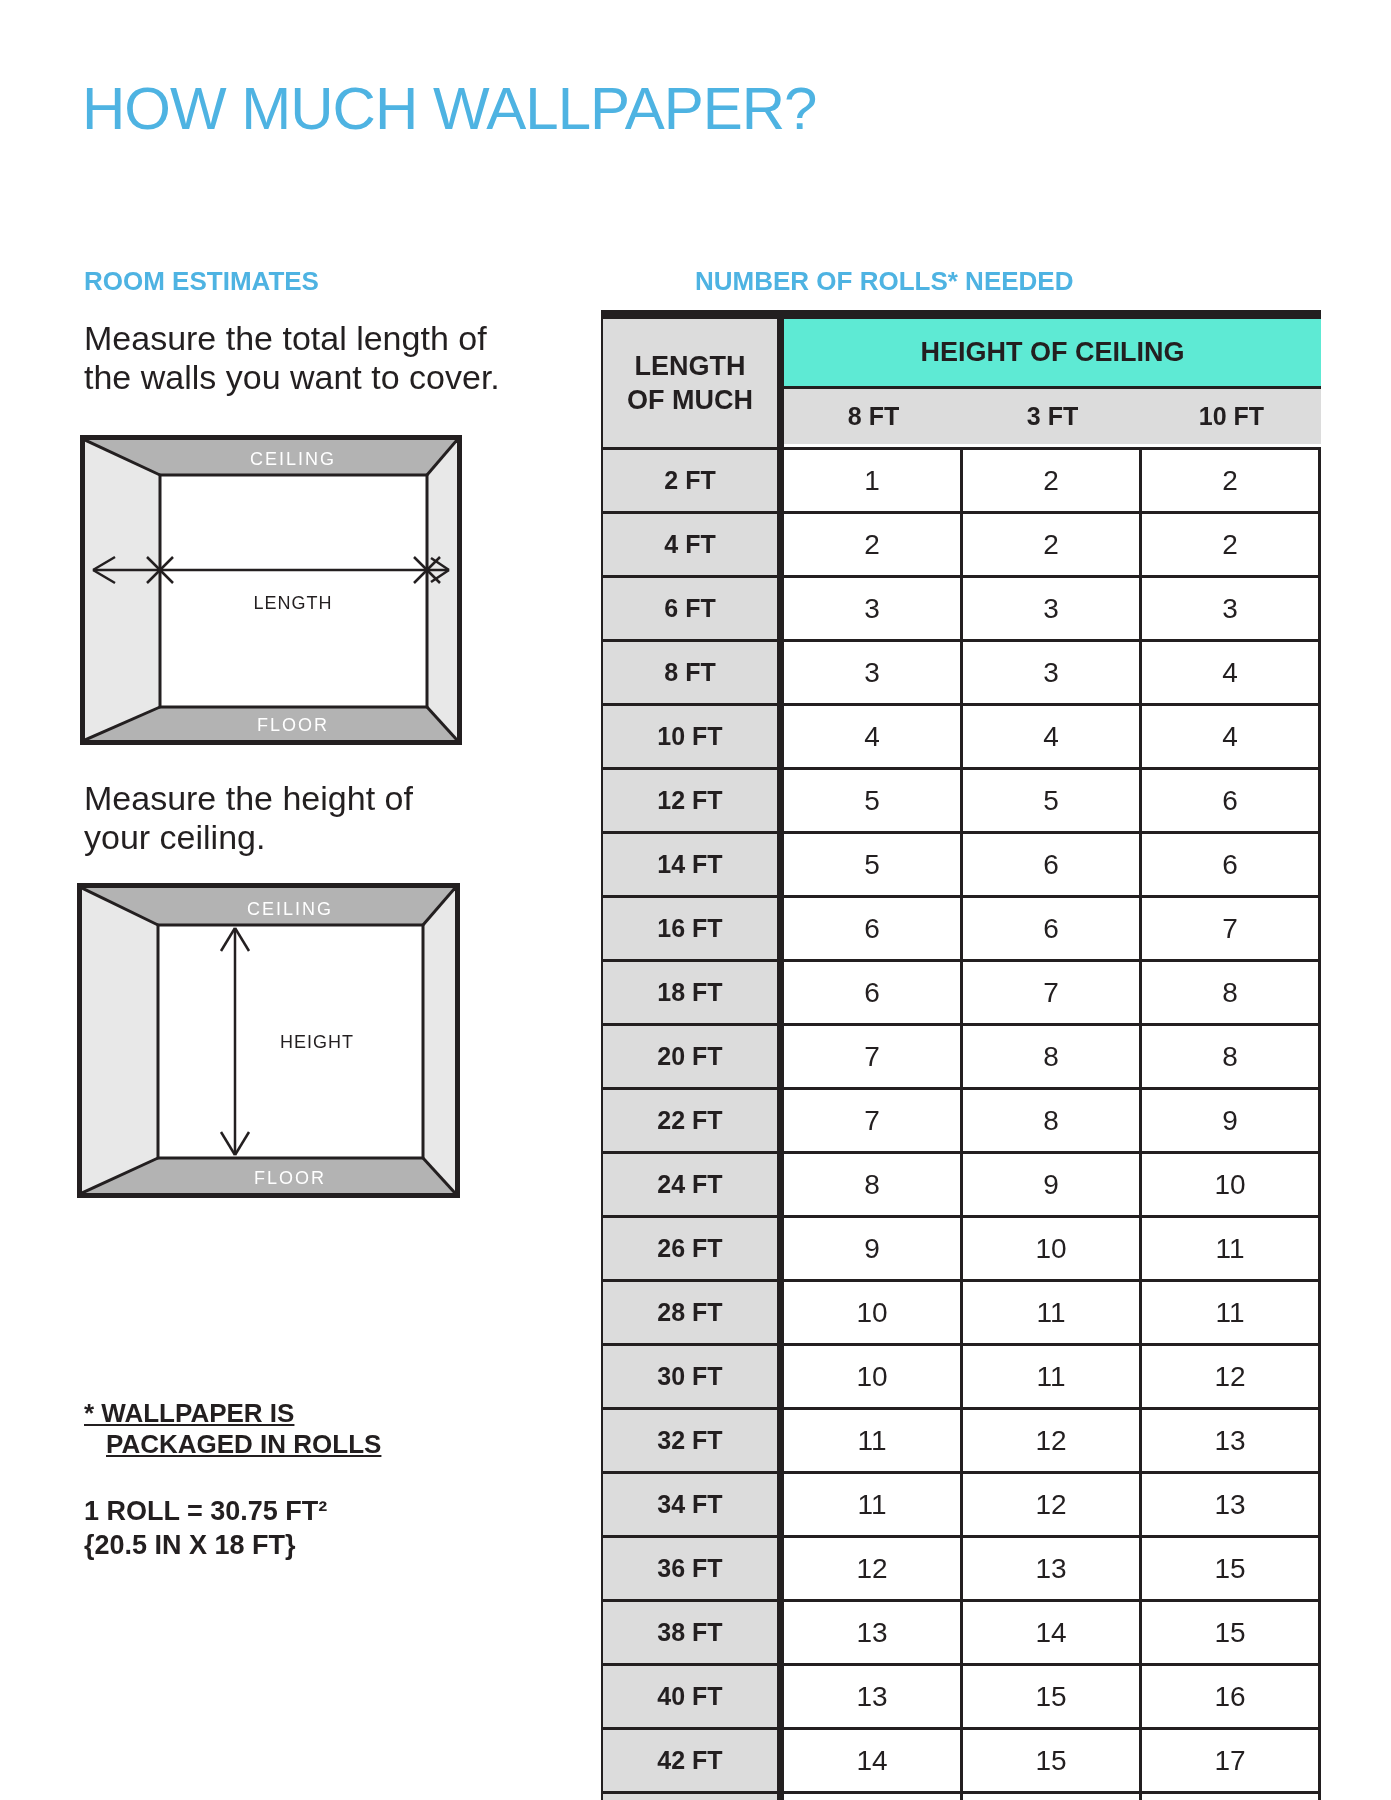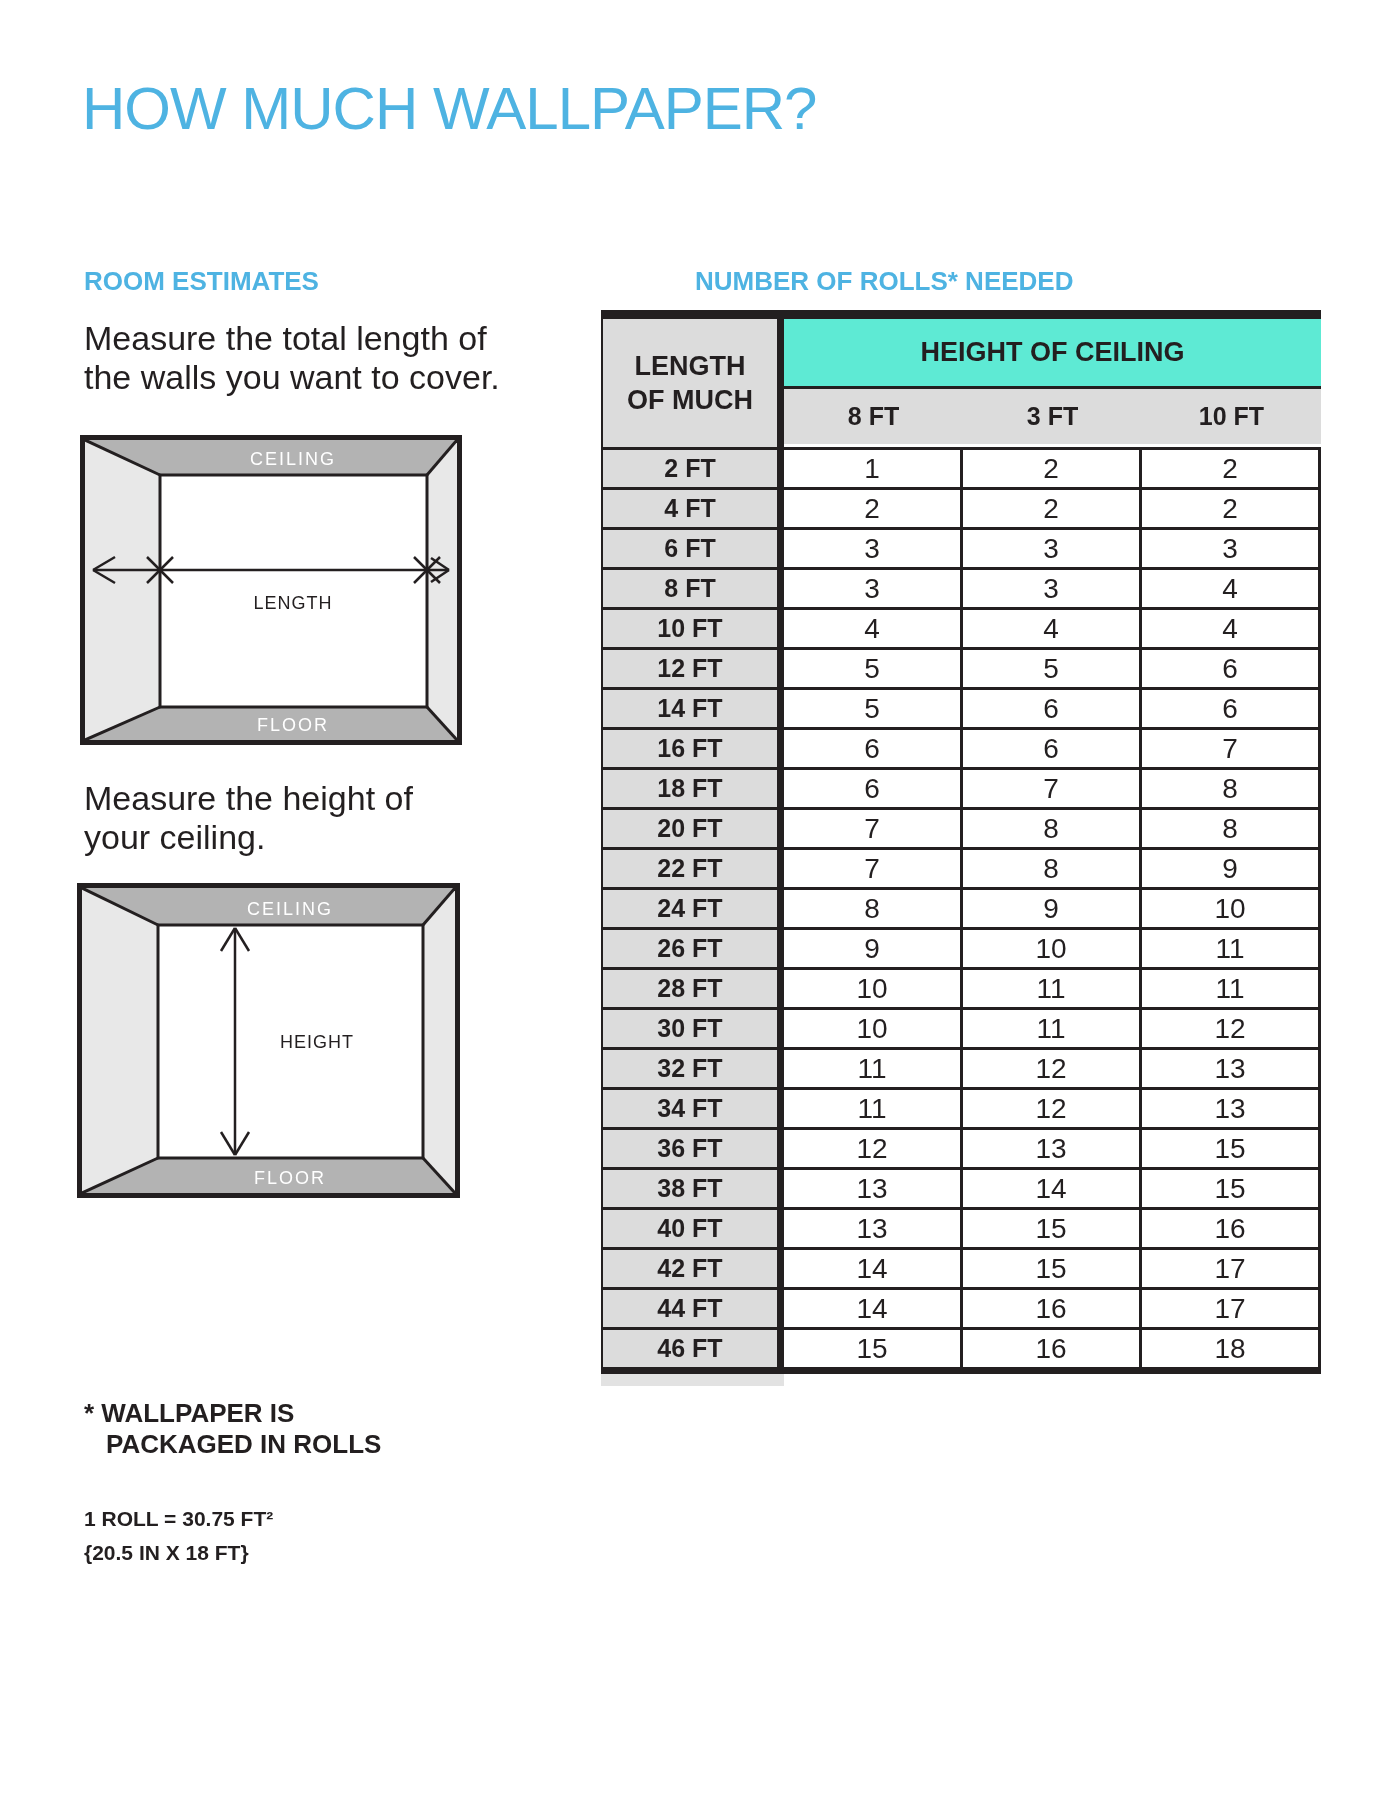--- a/index.html
+++ b/index.html
@@ -9,41 +9,41 @@
   .abs{position:absolute;}
 
   
   .page-title{left:82px;top:74px;font-size:60px;font-weight:normal;color:#4eb3e2;letter-spacing:-1px;white-space:nowrap;}
   .section-heading{font-size:26px;font-weight:bold;color:#4eb3e2;line-height:30px;white-space:nowrap;}
 
   
   .para{font-size:34px;line-height:39px;color:#231f20;}
   .footnote{font-size:26px;line-height:31px;font-weight:bold;}
   .footnote .indent{padding-left:22px;}
-  .rollinfo{font-size:21px;line-height:34px;font-weight:bold;margin-top:8px;}
+  .rollinfo{font-size:27px;line-height:34px;font-weight:bold;}
 
   
   .diagram{border:5px solid #231f20;box-sizing:border-box;background:#f9a8d4;}
   .diagram svg{display:block;}
 
   
   .rolls-table{left:601px;top:310px;width:720px;}
   .rolls-table *{box-sizing:border-box;}
   .t-topbar{height:9px;background:#231f20;}
   .t-frame{border-left:2px solid #231f20;}
   .t-header{display:flex;height:128px;}
   .t-corner{width:181px;background:#dcdcdc;border-right:7px solid #231f20;
             display:flex;flex-direction:column;justify-content:center;align-items:center;
             font-weight:bold;font-size:27px;line-height:34px;}
   .t-hright{flex:1;display:flex;flex-direction:column;}
   .t-group{height:70px;background:#5eead4;border-bottom:3px solid #231f20;
            display:flex;align-items:center;justify-content:center;font-weight:bold;font-size:27px;}
   .t-cols{height:55px;background:#dcdcdc;display:flex;}
   .t-colhead{flex:1 1 0;display:flex;align-items:center;justify-content:center;font-weight:bold;font-size:25px;}
-  .t-row{display:flex;height:40px;border-top:3px solid #231f20;}
+  .t-row{display:flex;height:64px;border-top:3px solid #231f20;}
   .t-cell{display:flex;align-items:center;justify-content:center;}
   .t-cell.label{width:181px;background:#dcdcdc;border-right:7px solid #231f20;font-weight:bold;font-size:25px;}
   .t-cell.val{flex:1 1 0;background:#ffffff;border-right:3px solid #231f20;font-size:28px;}
   .t-bottombar{height:7px;background:#231f20;}
   .t-stub{width:183px;height:12px;background:#e2e2e2;}
 </style>
 </head>
 <body>
 
 <div id="page">
@@ -112,21 +112,21 @@
         <line x1="153" y1="267" x2="139" y2="244"></line>
         <line x1="153" y1="267" x2="167" y2="244"></line>
       </g>
       <text x="208" y="27" text-anchor="middle" font-size="18" letter-spacing="2" fill="#ffffff">CEILING</text>
       <text x="235" y="160" text-anchor="middle" font-size="18" letter-spacing="1" fill="#231f20">HEIGHT</text>
       <text x="208" y="296" text-anchor="middle" font-size="18" letter-spacing="2" fill="#ffffff">FLOOR</text>
     </svg>
   </div>
 
 
-  <div class="abs footnote" style="left:84px;top:1398px;">
+  <div class="abs footnote" style="left:84px;top:1398px;text-decoration:underline;">
     <div>* WALLPAPER IS</div>
     <div class="indent">PACKAGED IN ROLLS</div>
   </div>
 
   <div class="abs rollinfo" style="left:84px;top:1494px;">
     <div>1 ROLL = 30.75 FT²</div>
     <div>{20.5 IN X 18 FT}</div>
   </div>
 
   <div class="abs section-heading" style="left:664px;top:266px;margin-left:31px;">NUMBER OF ROLLS* NEEDED</div>

